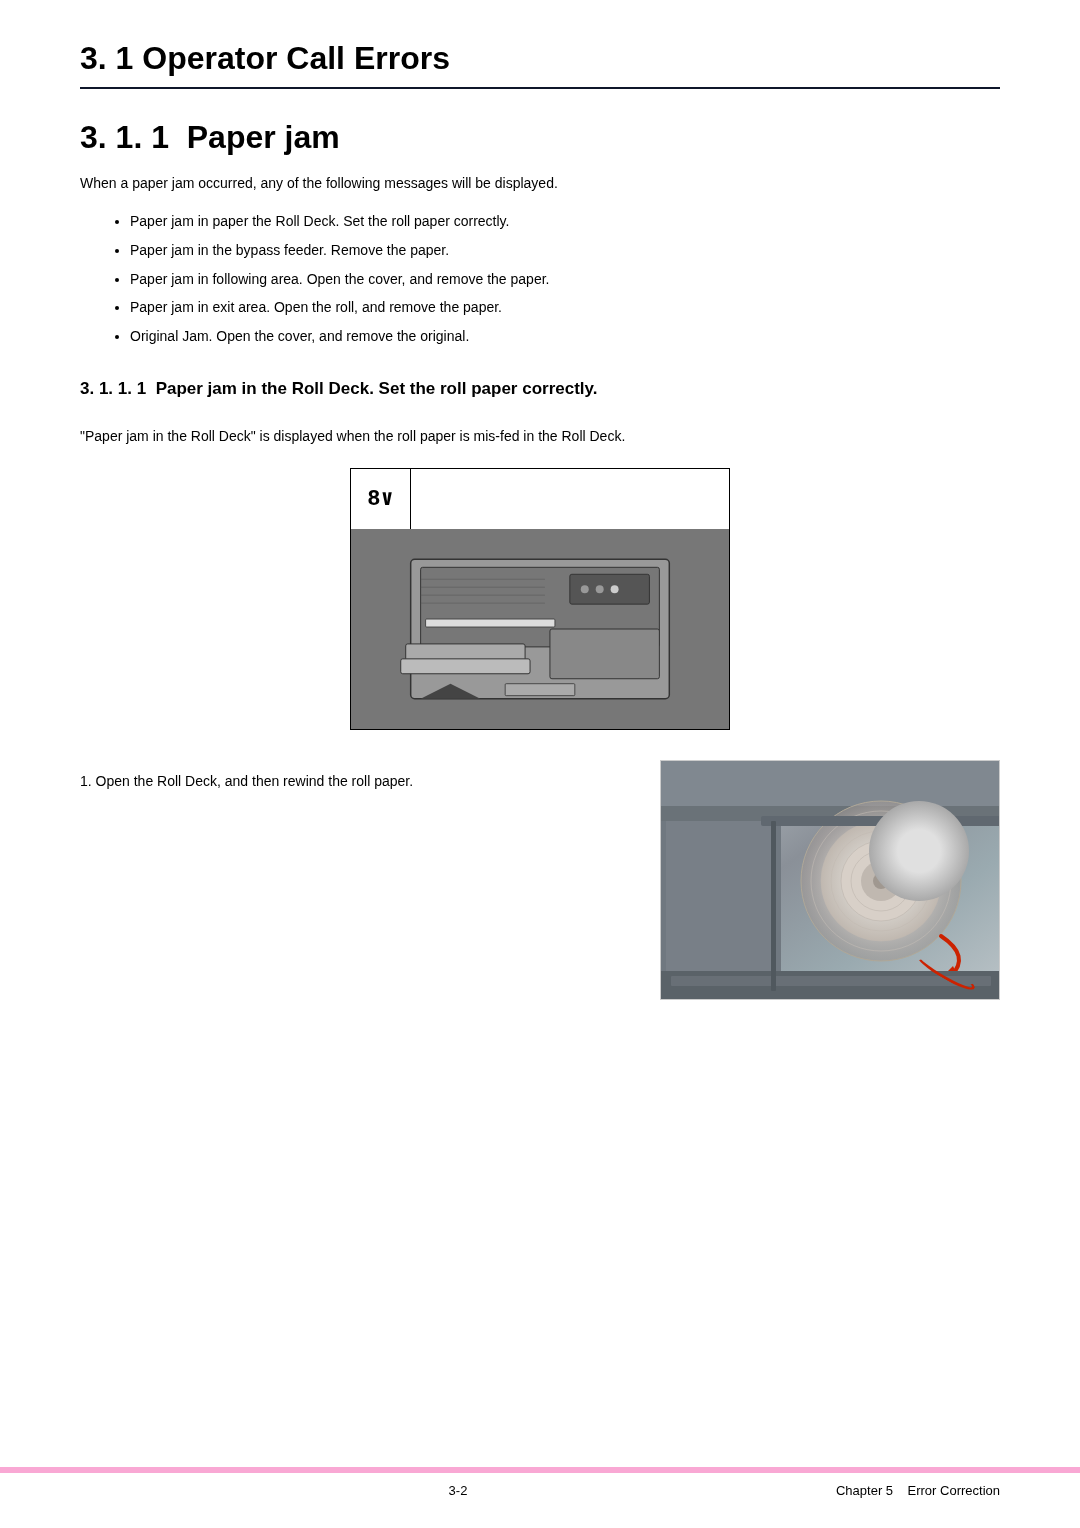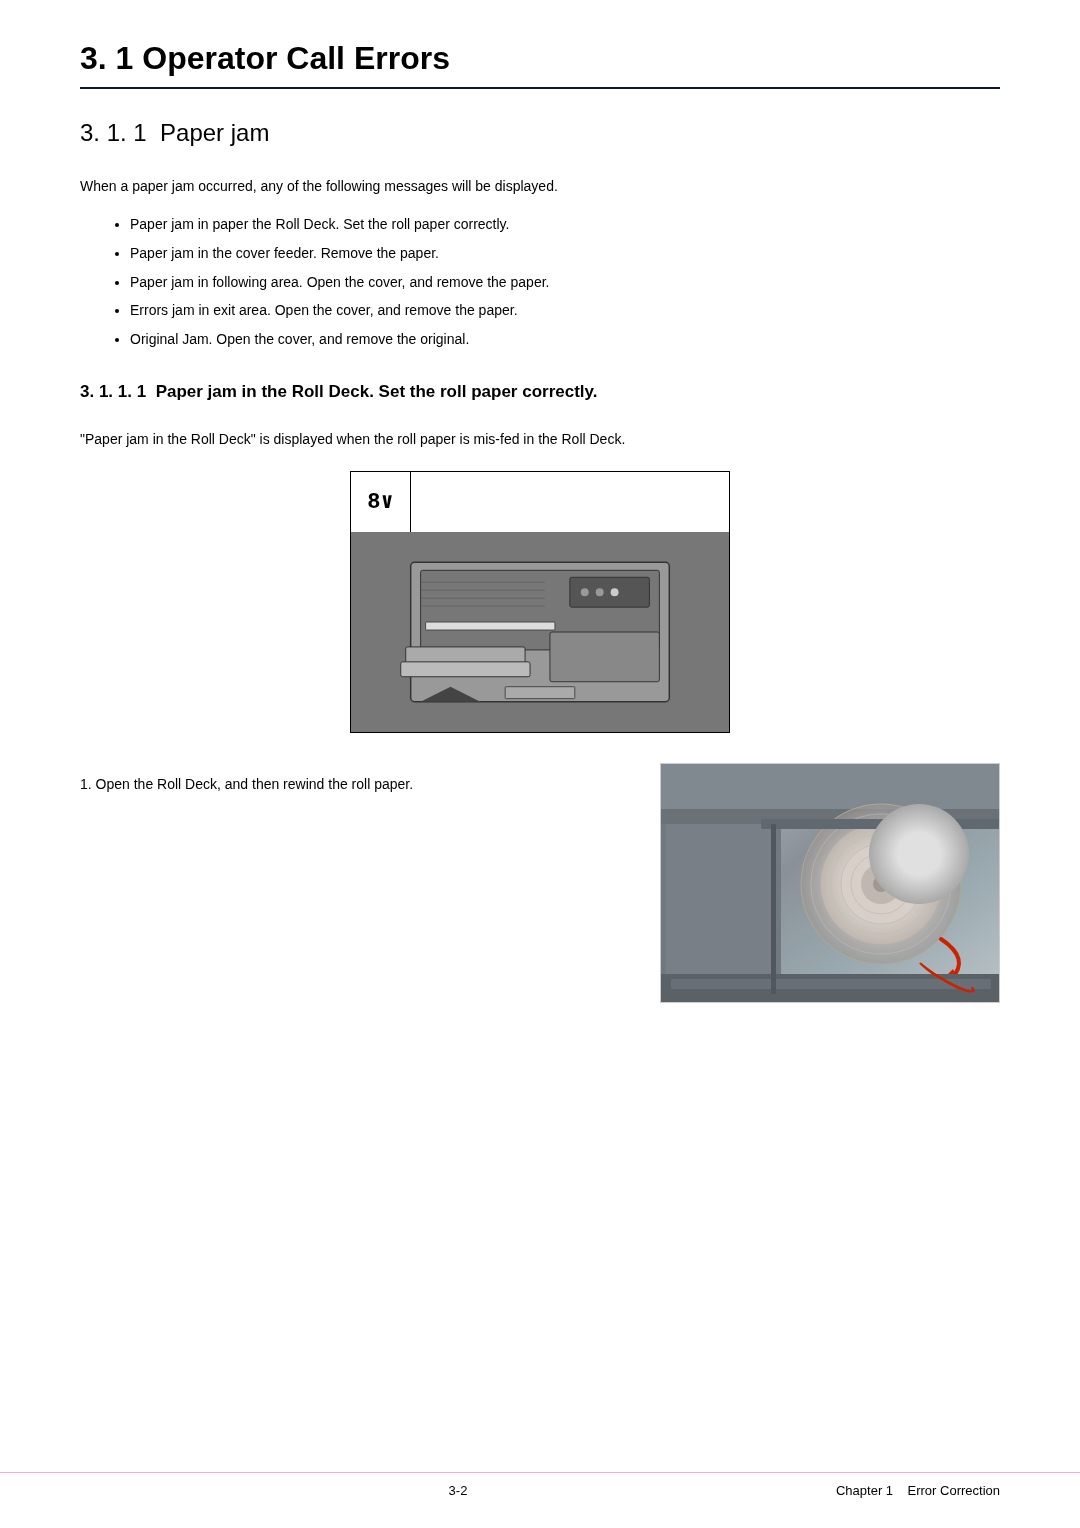--- a/index.html
+++ b/index.html
@@ -21,23 +21,23 @@
 
     .page-title {
       font-size: 32px;
       font-weight: bold;
       border-bottom: 2px solid #0f172a;
       padding-bottom: 10px;
       margin-bottom: 30px;
     }
 
     .section-title {
-      font-size: 24px;
-      font-weight: normal;
-      margin-bottom: 28px;
+      font-size: 32px;
+      font-weight: bold;
+      margin-bottom: 16px;
     }
 
     .subsection-title {
       font-size: 17px;
       font-weight: bold;
       margin-bottom: 26px;
       margin-top: 30px;
     }
 
     .intro-text {
@@ -141,21 +141,21 @@
 
     .footer {
       position: absolute;
       bottom: 30px;
       left: 0;
       right: 0;
       display: flex;
       justify-content: space-between;
       align-items: center;
       padding: 0 80px;
-      border-top: 1px solid #f9a8d4;
+      border-top: 6px solid #f9a8d4;
       padding-top: 10px;
     }
 
     .footer-left {
       font-size: 13px;
     }
 
     .footer-center {
       font-size: 13px;
     }
@@ -208,23 +208,23 @@
 <h1 class="page-title">3. 1   Operator Call Errors</h1>
 
 <h2 class="section-title">
   <span>3. 1. 1</span>&nbsp;&nbsp;<span>Paper jam</span>
 </h2>
 
 <p class="intro-text">When a paper jam occurred, any of the following messages will be displayed.</p>
 
 <ul class="bullet-list">
   <li>Paper jam in paper the Roll Deck. Set the roll paper correctly.</li>
-  <li>Paper jam in the cover feeder. Remove the paper.</li>
+  <li>Paper jam in the bypass feeder. Remove the paper.</li>
   <li>Paper jam in following area. Open the cover, and remove the paper.</li>
-  <li>Errors jam in exit area. Open the cover, and remove the paper.</li>
+  <li>Paper jam in exit area. Open the roll, and remove the paper.</li>
   <li>Original Jam. Open the cover, and remove the original.</li>
 </ul>
 
 <h3 class="subsection-title">
   <span>3. 1. 1. 1</span>&nbsp;&nbsp;<span>Paper jam in the Roll Deck. Set the roll paper correctly.</span>
 </h3>
 
 <p class="intro-text">"Paper jam in the Roll Deck" is displayed when the roll paper is mis-fed in the Roll Deck.</p>
 
 <div class="display-box-container">
@@ -315,15 +315,15 @@
 
       <rect x="110" y="60" width="5" height="170" fill="#50585e" rx="1"></rect>
     </svg>
   </div>
 </div>
 
 <div class="footer">
   <div class="footer-left"></div>
   <div class="footer-center">3-2</div>
   <div class="footer-right">
-    <span>Chapter 1</span>&nbsp;&nbsp;&nbsp;&nbsp;<span>Error Correction</span>
+    <span>Chapter 5</span>&nbsp;&nbsp;&nbsp;&nbsp;<span>Error Correction</span>
   </div>
 </div>
 
 </body></html>

